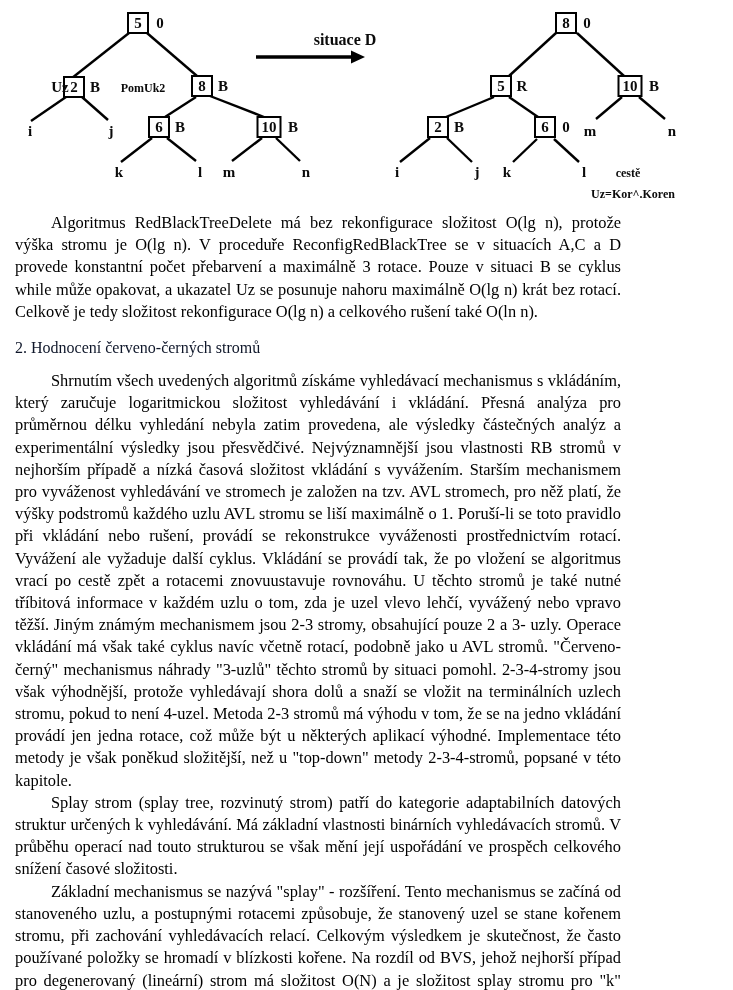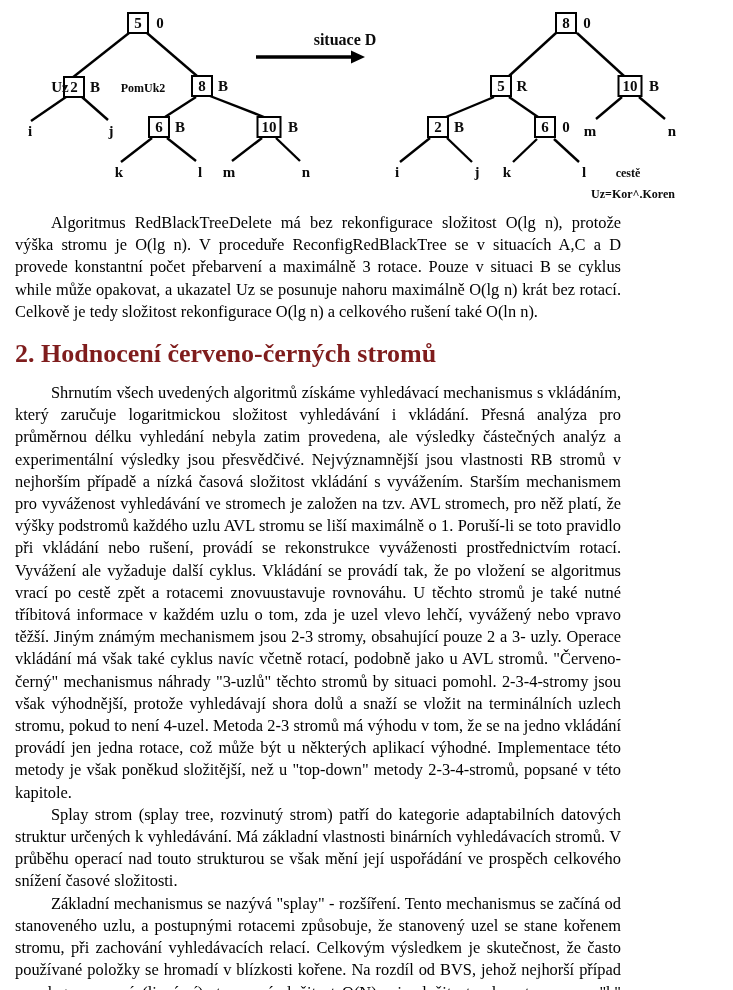--- a/index.html
+++ b/index.html
@@ -32,21 +32,21 @@
     font-weight:700; font-size:16px; white-space:nowrap;margin-left:39px;
   }
   
   .textblock { position:absolute; top:212px; left:8px; width:621px; padding:0 8px 0 7px; }
   p.body {
     margin:0; text-align:justify; text-indent:36px;
     font-size:16.4px; line-height:22.2px;
     color:#000;
   }
   h2.sec {
-    font-size:26px; font-weight:700; margin:16px 0 13px 0; color:#7f1d1d;
+    font-size:16px; font-weight:400; margin:16px 0 13px 0; color:#0f172a;
     font-family:"Liberation Serif","DejaVu Serif",serif;
   }
 </style>
 </head>
 <body>
 
 <div class="page">
 
   <div class="diagram">
     <svg id="edge-svg">

